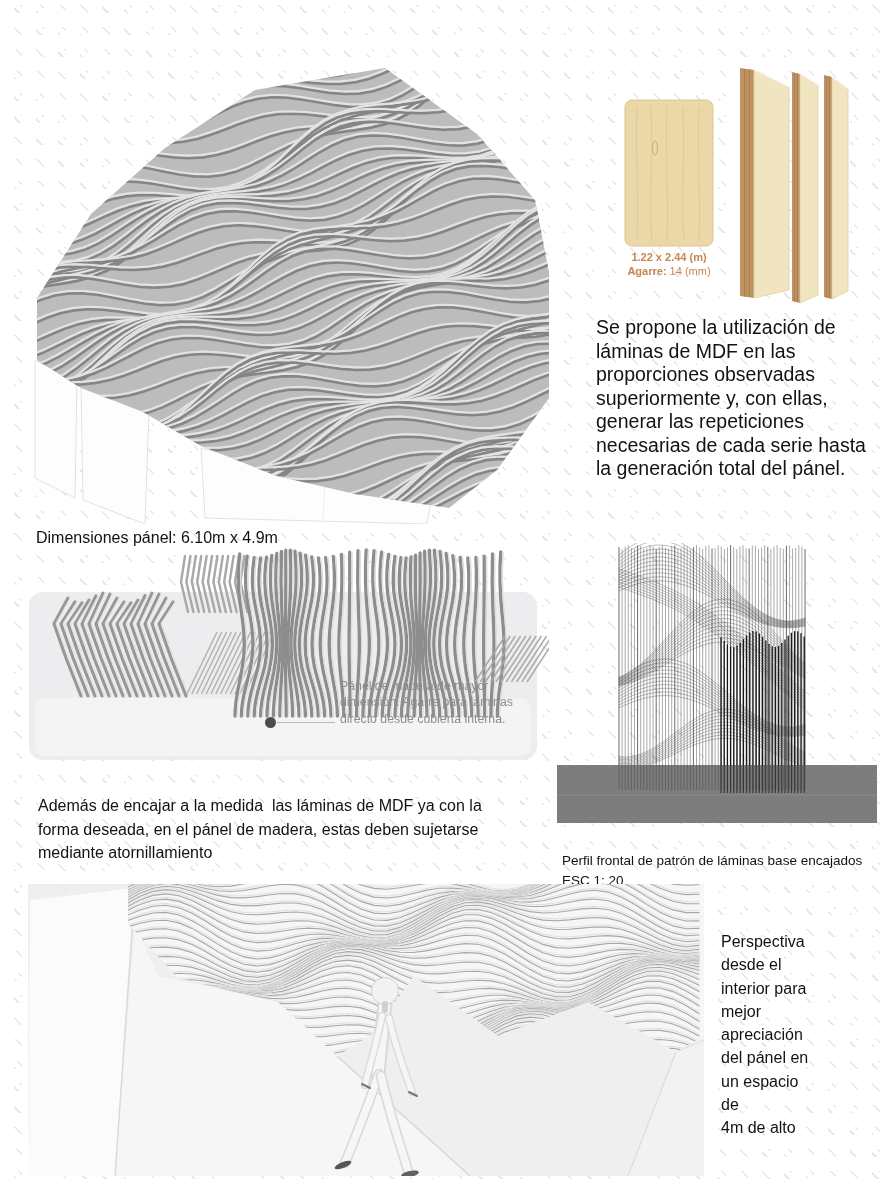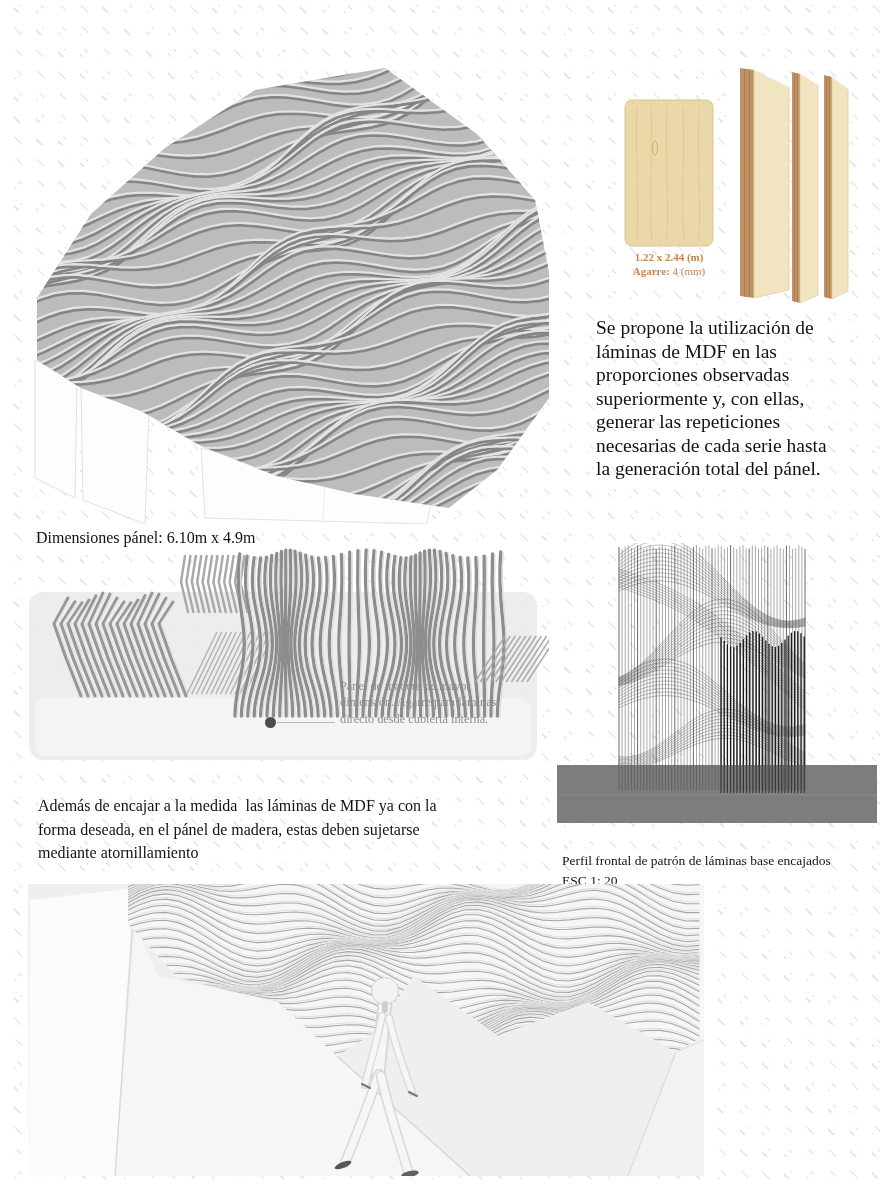--- a/index.html
+++ b/index.html
@@ -1,18 +1,18 @@
 <!DOCTYPE html>
 <html><head>
 <meta charset="utf-8">
 <style>
   html,body{margin:0;padding:0;background:#ffffff;}
   .page{
     position:relative;width:880px;height:1193px;overflow:hidden;
-    font-family:Liberation Serif, serif;color:#121212;
+    font-family:Liberation Sans, sans-serif;color:#121212;
     background-color:#fff;
     background-image:
       repeating-linear-gradient(0deg,#fff 0 14px,rgba(255,255,255,0) 14px 22px),
       repeating-linear-gradient(90deg,#fff 0 14px,rgba(255,255,255,0) 14px 22px),
       repeating-linear-gradient(45deg,#e7e7ef 0 1.6px,rgba(255,255,255,0) 1.6px 7px);
   }
   .abs{position:absolute;}
   .pre{white-space:pre-wrap;}
   .body-text{font-size:16px;line-height:23.5px;}
   #terrain-stripes{
@@ -231,21 +231,21 @@
       <polygon points="185,14 203,25 203,235 185,243" fill="#f1e5c1" stroke="#e2d1a0" stroke-width="0.8"></polygon>
       <line x1="185" y1="14" x2="203" y2="25" stroke="#fffdf5" stroke-width="1" stroke-opacity="0.8"></line>
       <polygon points="209,15 217,17 217,239 209,237" fill="#bf9364"></polygon>
       <line x1="211.66666666666666" y1="16" x2="211.66666666666666" y2="238" stroke="#a1713f" stroke-width="0.8" stroke-opacity="0.8"></line>
       <line x1="214.33333333333334" y1="16" x2="214.33333333333334" y2="238" stroke="#a1713f" stroke-width="0.8" stroke-opacity="0.8"></line>
       <polygon points="217,17 233,29 233,231 217,239" fill="#f1e5c1" stroke="#e2d1a0" stroke-width="0.8"></polygon>
       <line x1="217" y1="17" x2="233" y2="29" stroke="#fffdf5" stroke-width="1" stroke-opacity="0.8"></line>
     </svg>
   <div class="abs wood-label" style="left: 606px; top: 250px; width: 126px; color: rgb(201, 133, 78);">
     <div><span class="bold">1.22 x 2.44 (m)</span></div>
-    <div><span class="bold">Agarre:</span> <span>4 (mm)</span></div>
+    <div><span class="bold">Agarre:</span> <span>14 (mm)</span></div>
   </div>
 
   <div class="abs body-text pre" style="left:596px;top:316px;width:300px;font-size:19.5px;">Se propone la utilización de
 láminas de MDF en las
 proporciones observadas
 superiormente y, con ellas,
 generar las repeticiones
 necesarias de cada serie hasta
 la generación total del pánel.</div>
 
@@ -763,14 +763,23 @@
       <path d="M353 192 C361 228 372 260 381 290" fill="none" stroke="#d8d8d8" stroke-width="10.5" stroke-opacity="1" stroke-linecap="round"></path>
       <path d="M353 192 C361 228 372 260 381 290" fill="none" stroke="#f6f6f6" stroke-width="7.5" stroke-opacity="1" stroke-linecap="round"></path>
       <circle cx="357" cy="107" r="13.5" fill="#f3f3f3" stroke="#d2d2d2" stroke-width="1"></circle>
       <path d="M357 120 L357 126" fill="none" stroke="#cfcfcf" stroke-width="6" stroke-opacity="1" stroke-linecap="round"></path>
       <path d="M334 200 L342 204" fill="none" stroke="#777777" stroke-width="2" stroke-opacity="1" stroke-linecap="round"></path>
       <path d="M381 208 L389 212" fill="none" stroke="#777777" stroke-width="2" stroke-opacity="1" stroke-linecap="round"></path>
       <ellipse cx="315" cy="281" rx="9" ry="3" fill="#555555" transform="rotate(-22 315 281)"></ellipse>
       <ellipse cx="382" cy="290" rx="9" ry="3" fill="#606060" transform="rotate(-12 382 290)"></ellipse>
     </svg>
 
+  <div class="abs body-text pre" style="left:721px;top:930px;width:152px;line-height:23.3px;">Perspectiva
+desde el
+interior para
+mejor
+apreciación
+del pánel en
+un espacio
+de
+4m de alto</div>
 
 </div>
 
 </body></html>

